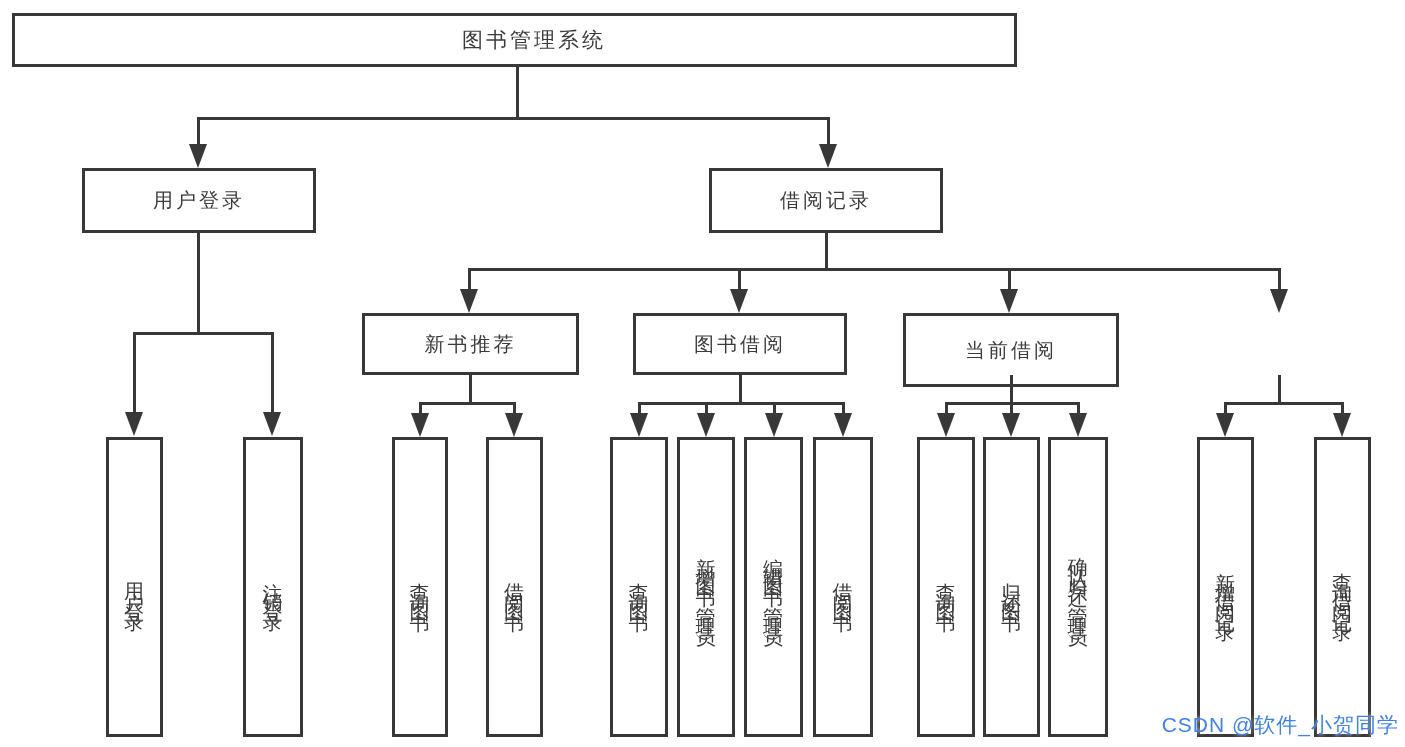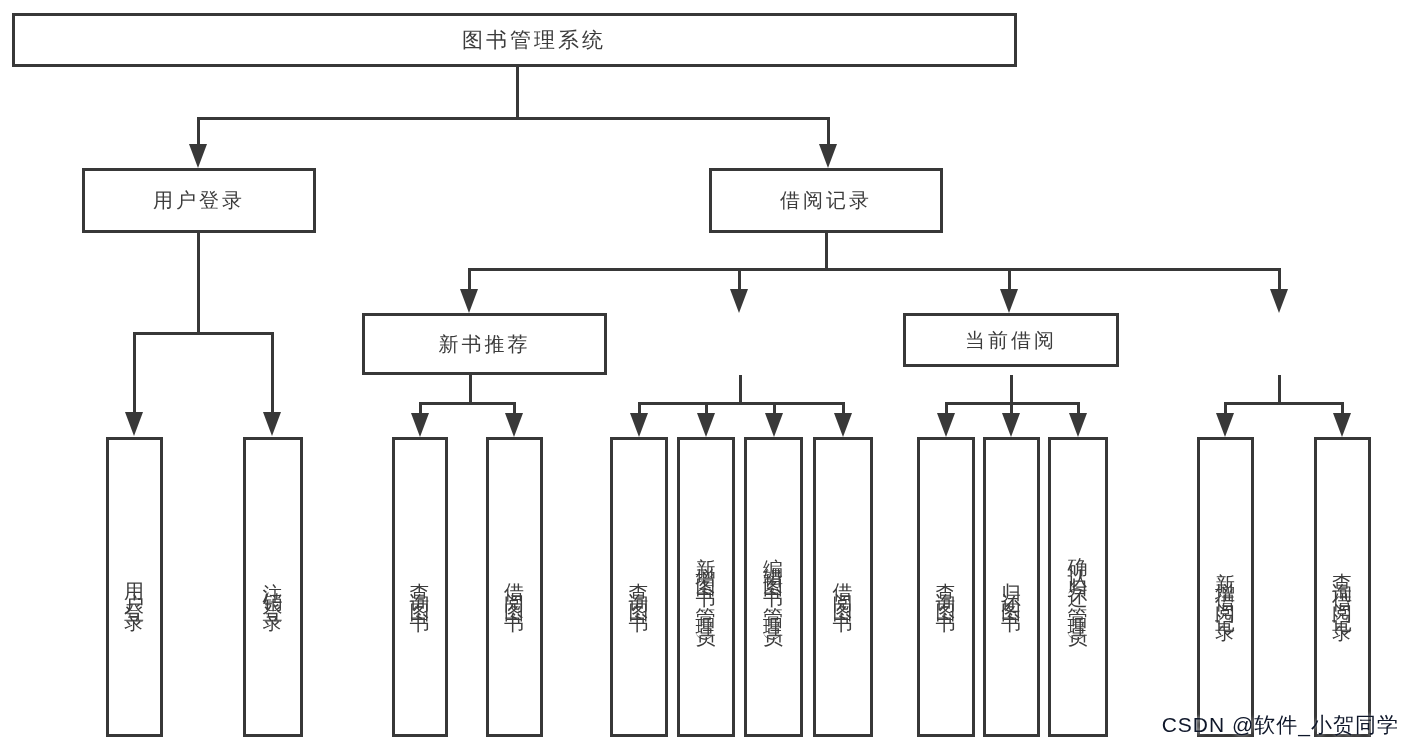--- a/index.html
+++ b/index.html
@@ -44,21 +44,21 @@
     width: 0; height: 0;
     border-left: 9px solid transparent;
     border-right: 9px solid transparent;
     border-top: 24px solid #383838;
   }
   .watermark {
     position: absolute;
     top: 711px;
     right: 6px;
     font-size: 21px;
-    color: #0f172a;
+    color: #3b82f6;
     letter-spacing: 1px;
     white-space: nowrap;
     text-shadow: 0 0 4px #ffffff;
     z-index: 5;
   }
 </style>
 </head>
 <body>
 
 <div class="canvas">
@@ -86,22 +86,23 @@
   <div class="hline" style="left:468px; top:268px; width:813px;"></div>
   <div class="vline" style="left:468px; top:268px; height:23px;"></div>
   <div class="arrow" style="left:460px; top:289px;"></div>
   <div class="vline" style="left:738px; top:268px; height:23px;"></div>
   <div class="arrow" style="left:730px; top:289px;"></div>
   <div class="vline" style="left:1008px; top:268px; height:23px;"></div>
   <div class="arrow" style="left:1000px; top:289px;"></div>
   <div class="vline" style="left:1278px; top:268px; height:23px;"></div>
   <div class="arrow" style="left:1270px; top:289px;"></div>
 
-  <div class="box hbox" style="left:362px; top:313px; width:245px; height:62px;">新书推荐</div>
-  <div class="box hbox" style="left:903px; top:313px; width:216px; height:54px;text-align:right;">当前借阅</div>
+  <div class="box hbox" style="left:362px; top:313px; width:217px; height:62px;">新书推荐</div>
+  <div class="box hbox" style="left:633px; top:313px; width:214px; height:62px;">图书借阅</div>
+  <div class="box hbox" style="left:903px; top:313px; width:216px; height:74px;text-align:right;">当前借阅</div>
 
   <div class="vline" style="left:469px; top:375px; height:30px;"></div>
   <div class="hline" style="left:419px; top:402px; width:96px;"></div>
   <div class="vline" style="left:419px; top:402px; height:13px;"></div>
   <div class="arrow" style="left:411px; top:413px;"></div>
   <div class="vline" style="left:513px; top:402px; height:13px;"></div>
   <div class="arrow" style="left:505px; top:413px;"></div>
 
   <div class="vline" style="left:739px; top:375px; height:30px;"></div>
   <div class="hline" style="left:638px; top:402px; width:206px;"></div>

